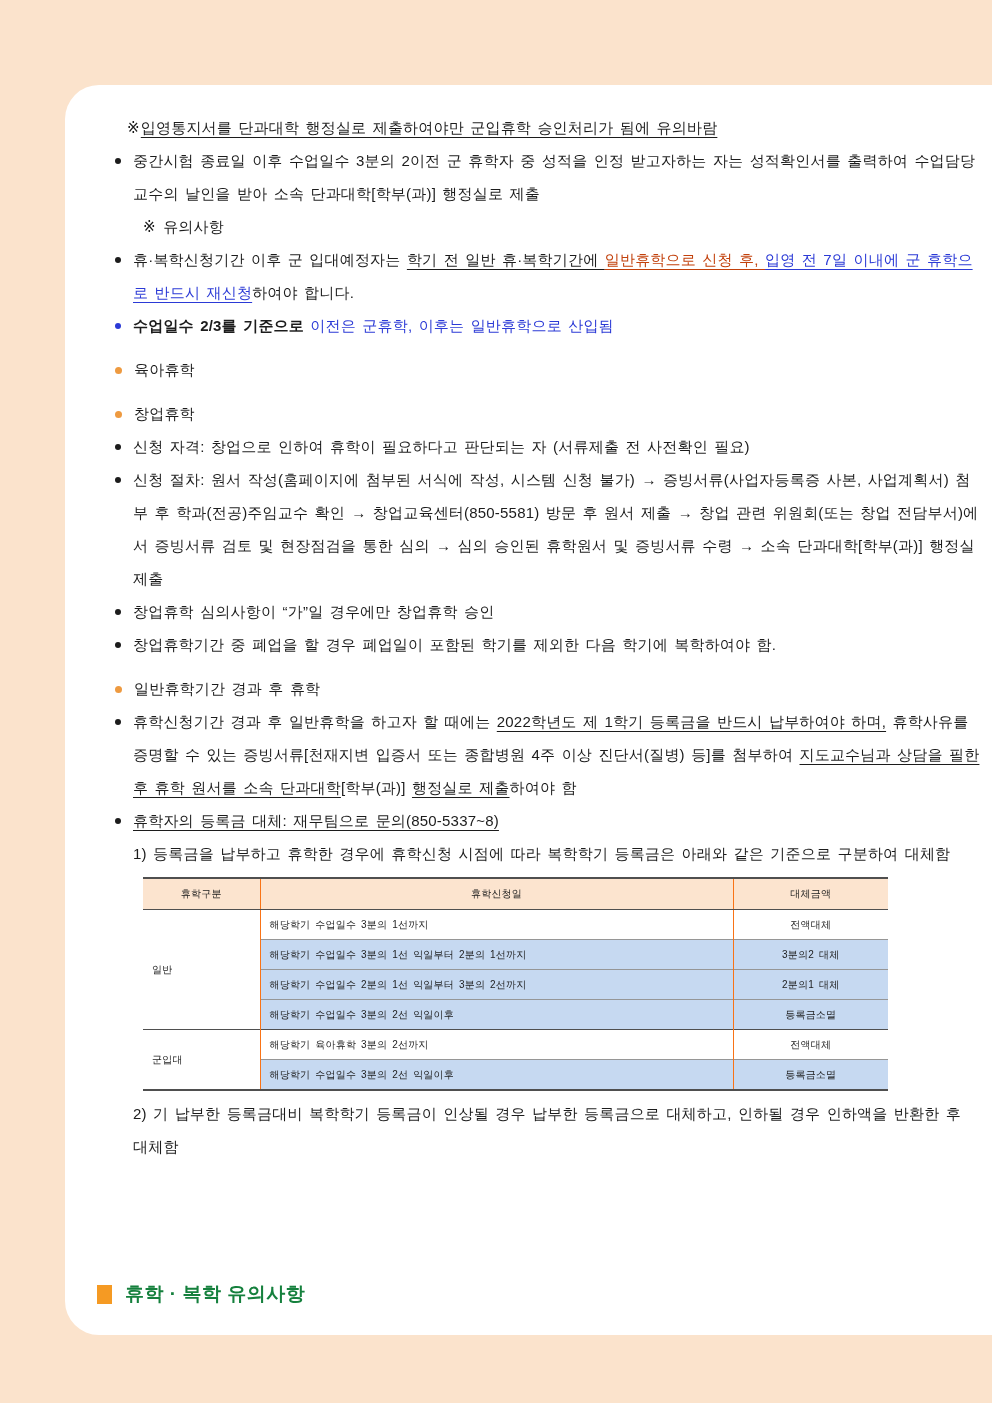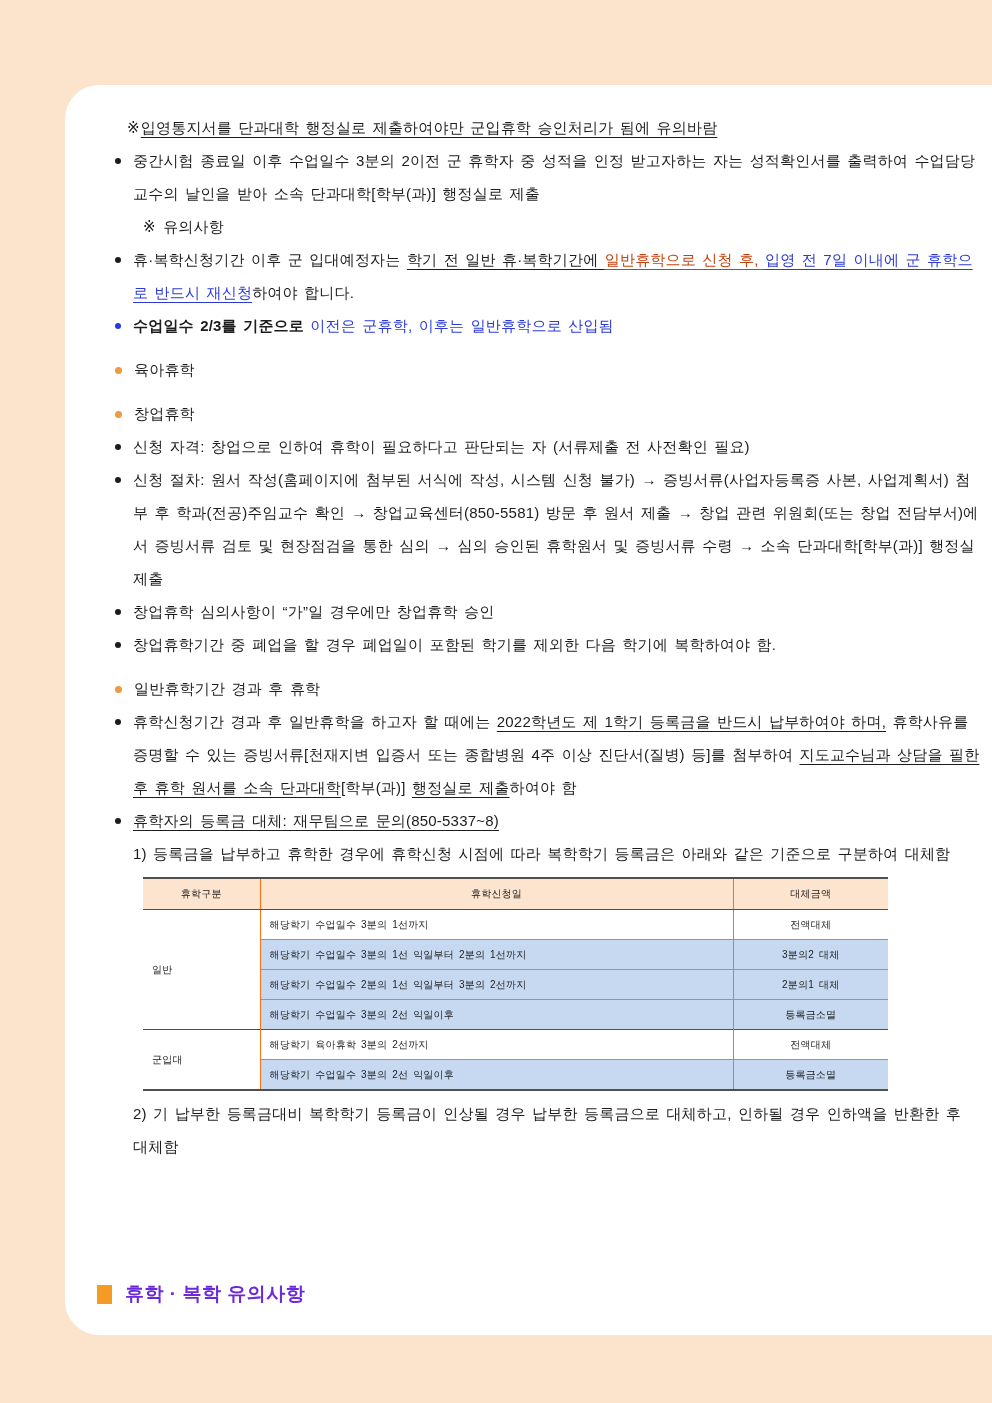--- a/index.html
+++ b/index.html
@@ -48,21 +48,21 @@
   td.cat{background:#ffffff;}
   td.when{text-align:left;}
   td.amt{text-align:center;margin-left:46px;}
   tr.hl td.when,tr.hl td.amt{background:#c6d9f1;}
   tbody tr.rsep td.when,tbody tr.rsep td.amt{border-top:1px solid #969696;}
   tbody tr.group-start td{border-top:1px solid #4f4f4f;}
   
   .footer{
     position:absolute;left:32px;bottom:28px;
     display:flex;align-items:center;
-    font-size:19px;font-weight:600;color:#6d28d9;letter-spacing:0.5px;
+    font-size:19px;font-weight:600;color:#15803d;letter-spacing:0.5px;
   }
   .square{width:15px;height:19px;background:#f59a23;margin-right:13px;flex:none;}
 </style>
 </head>
 <body>
 
 <div class="card">
   <div class="content">
 
     <div class="line note1"><span class="marker">※</span><span class="u">입영통지서를 단과대학 행정실로 제출하여야만 군입휴학 승인처리가 됨에 유의바람</span></div>

